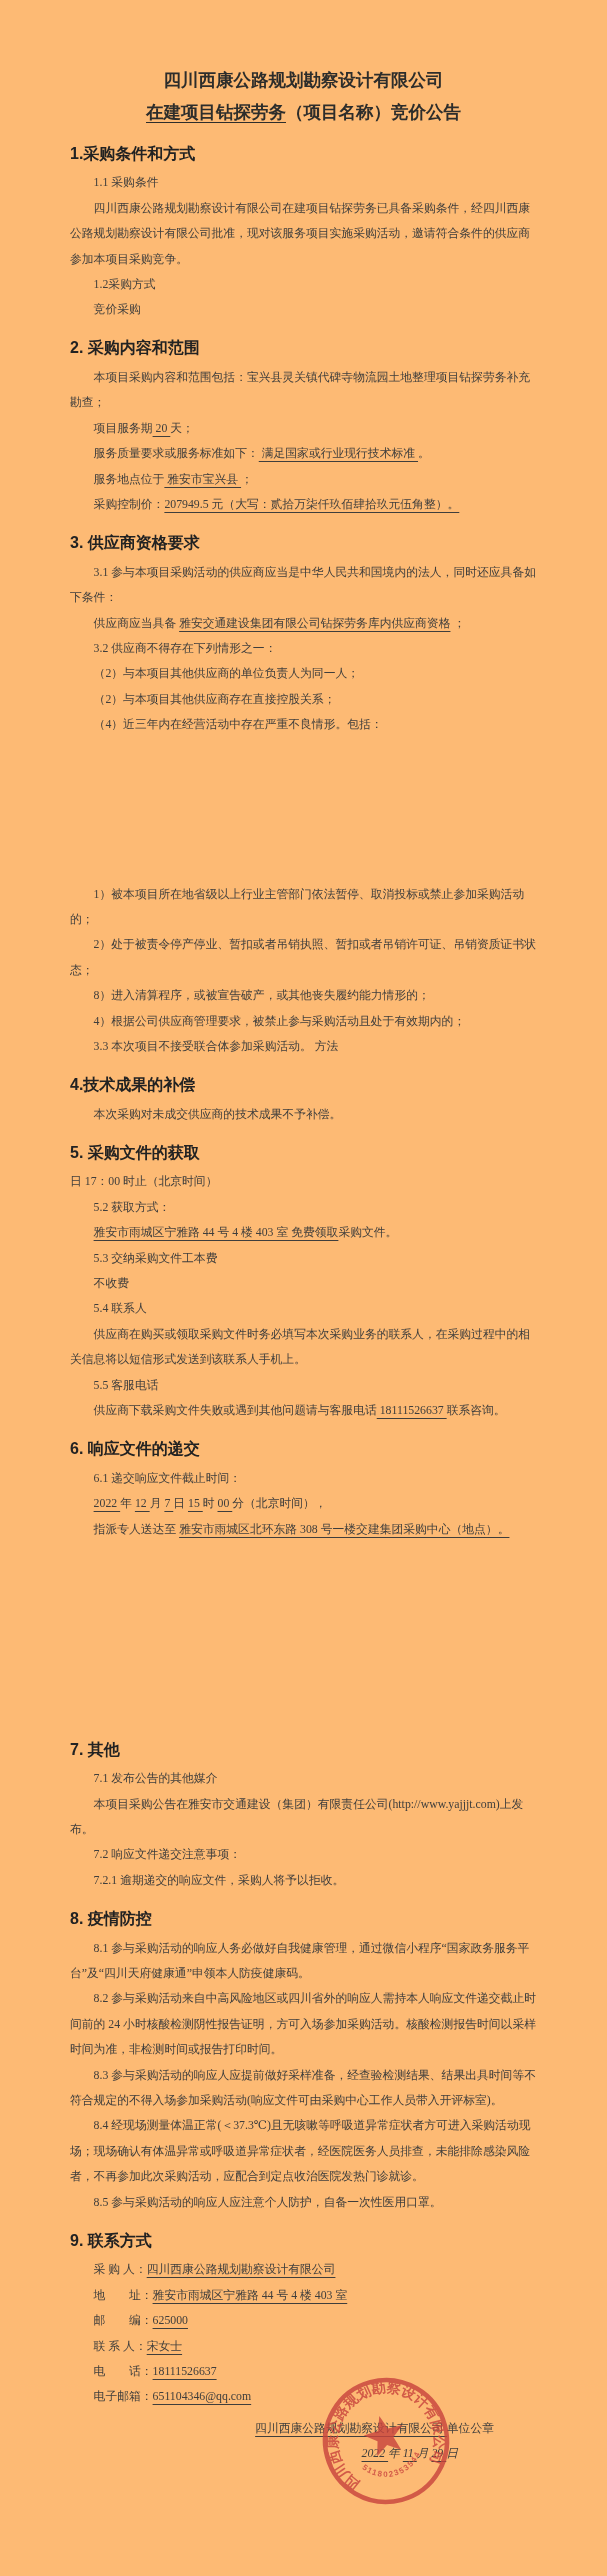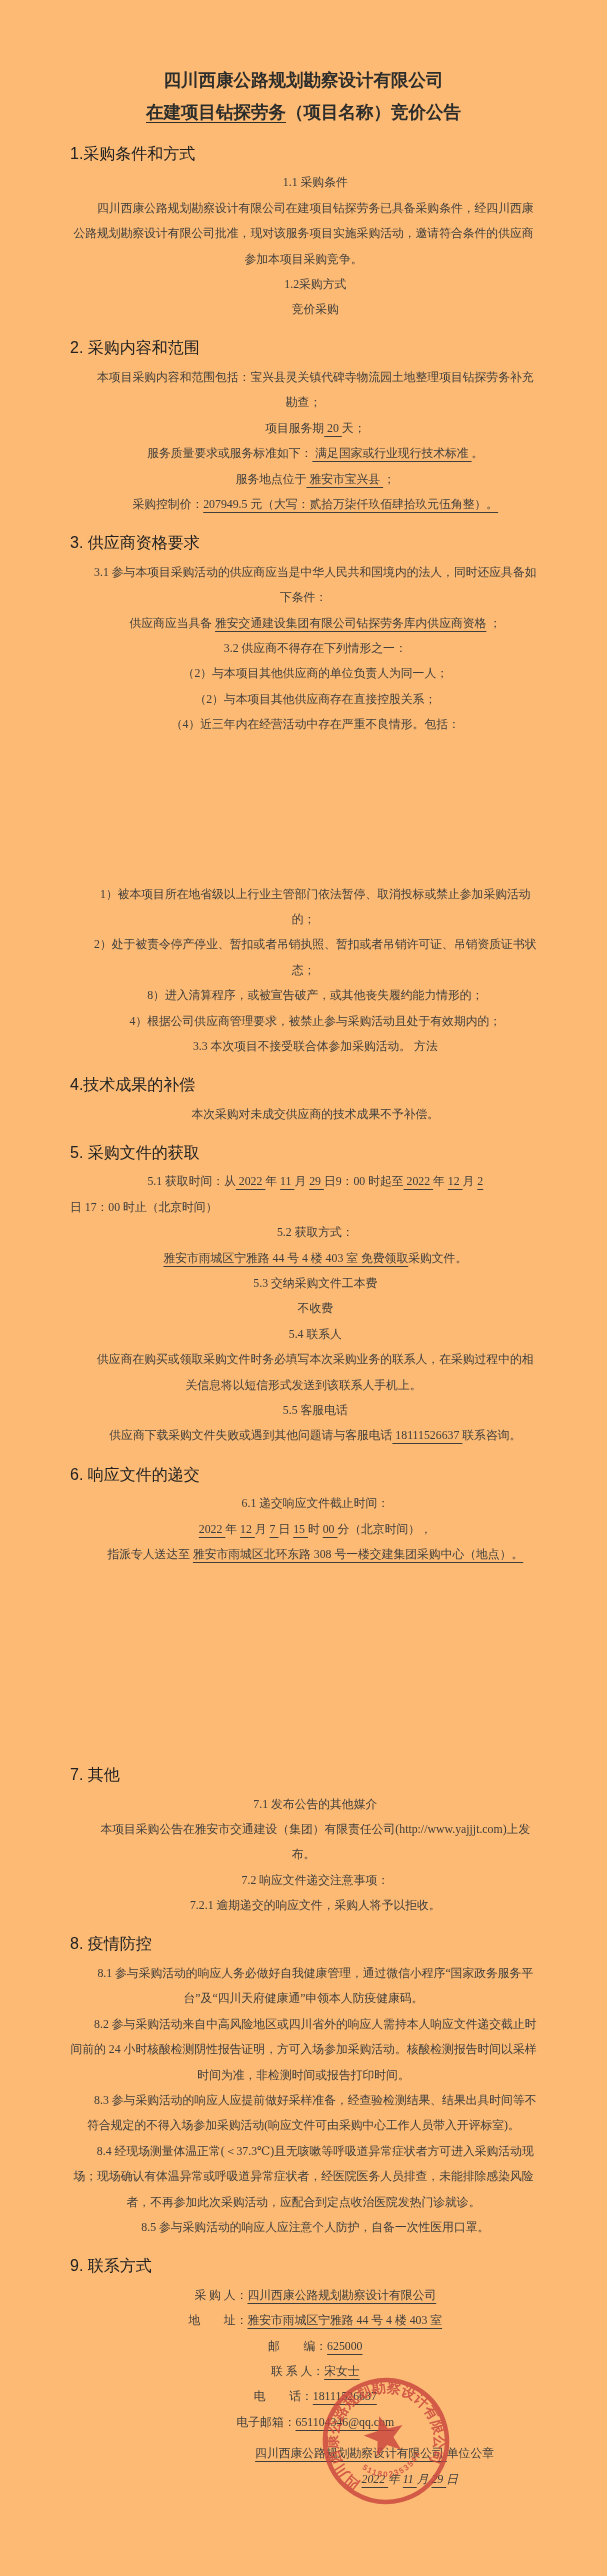--- a/index.html
+++ b/index.html
@@ -1,24 +1,24 @@
 <!DOCTYPE html>
 <html style="font-size:12px"><head>
 <meta charset="utf-8">
 <style>
   html,body{margin:0;padding:0;background:#e7e6e4;}
   .page{position:relative;width:607px;height:2576px;margin:0 auto;background:#fdba74;
         color:#3f3e3c;font-family:"Liberation Serif","DejaVu Serif",serif;overflow:hidden;}
   .content{padding:64px 70px 0 70px;}
   .title-line{text-align:center;font-family:"Liberation Sans","DejaVu Sans",sans-serif;
         font-weight:bold;font-size:17.5px;line-height:32px;color:#2d2d2b;}
-  .h{font-family:"Liberation Sans","DejaVu Sans",sans-serif;font-weight:normal;
+  .h{font-family:"Liberation Sans","DejaVu Sans",sans-serif;font-weight:bold;
      font-size:16px;line-height:24px;margin:13.7px 0 4.6px;color:#222;}
   .p{font-size:11.8px;line-height:25.4px;margin:0;}
-  .ind{text-indent:2em;text-align:center;}
+  .ind{text-indent:2em;}
   .u{text-decoration:underline;text-underline-offset:3.8px;text-decoration-thickness:0.8px;}
   .gap-break-1{height:144px;}
   .gap-break-2{height:182px;}
   .sign{text-align:right;padding-right:43px;margin-top:6px;}
   .signdate{text-align:right;padding-right:79px;font-style:italic;}
   .stamp{position:absolute;left:319px;top:2374px;width:134px;height:134px;
          transform:rotate(-15deg);opacity:0.82;pointer-events:none;}
 </style>
 </head>
 <body>
@@ -55,21 +55,20 @@
     <p class="p ind">1）被本项目所在地省级以上行业主管部门依法暂停、取消投标或禁止参加采购活动的；</p>
     <p class="p ind">2）处于被责令停产停业、暂扣或者吊销执照、暂扣或者吊销许可证、吊销资质证书状态；</p>
     <p class="p ind">8）进入清算程序，或被宣告破产，或其他丧失履约能力情形的；</p>
     <p class="p ind">4）根据公司供应商管理要求，被禁止参与采购活动且处于有效期内的；</p>
     <p class="p ind">3.3 本次项目不接受联合体参加采购活动。 方法</p>
 
     <div class="h">4.技术成果的补偿</div>
     <p class="p ind">本次采购对未成交供应商的技术成果不予补偿。</p>
 
     <div class="h">5. 采购文件的获取</div>
-    <p class="p ind"><span>5.1 获取时间：从</span><span class="u"> 2022 </span><span> 年 </span><span class="u"> 11 </span><span> 月 </span><span class="u"> 29 </span><span> 日9：00 时起至</span><span class="u"> 2022 </span><span> 年 </span><span class="u"> 12 </span><span> 月 </span><span class="u"> 2</span></p>
     <p class="p">日 17：00 时止（北京时间）</p>
     <p class="p ind">5.2 获取方式：</p>
     <p class="p ind"><span class="u">雅安市雨城区宁雅路 44 号 4 楼 403 室 免费领取</span><span>采购文件。</span></p>
     <p class="p ind">5.3 交纳采购文件工本费</p>
     <p class="p ind">不收费</p>
     <p class="p ind">5.4 联系人</p>
     <p class="p ind">供应商在购买或领取采购文件时务必填写本次采购业务的联系人，在采购过程中的相关信息将以短信形式发送到该联系人手机上。</p>
     <p class="p ind">5.5 客服电话</p>
     <p class="p ind"><span>供应商下载采购文件失败或遇到其他问题请与客服电话</span><span class="u"> 18111526637 </span><span>联系咨询。</span></p>
 

